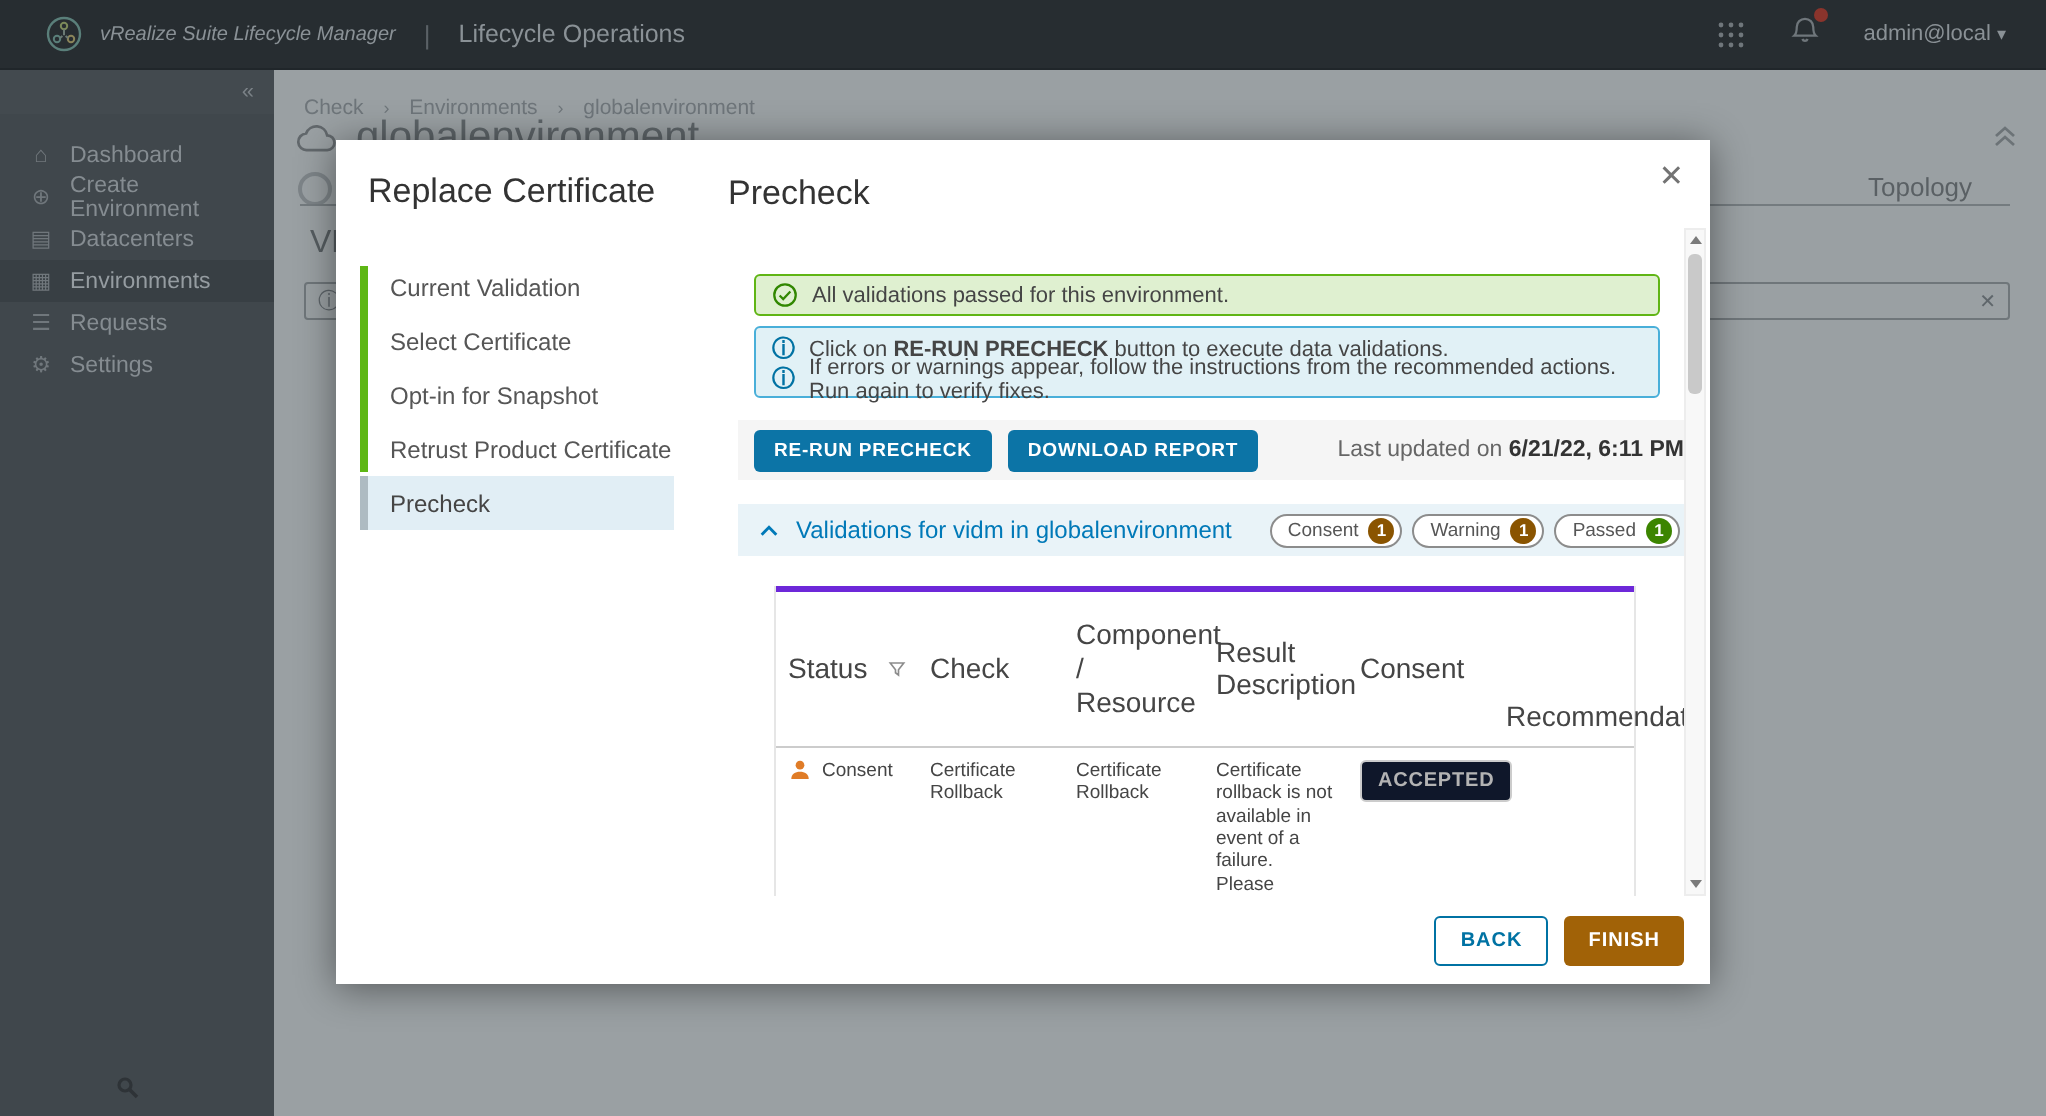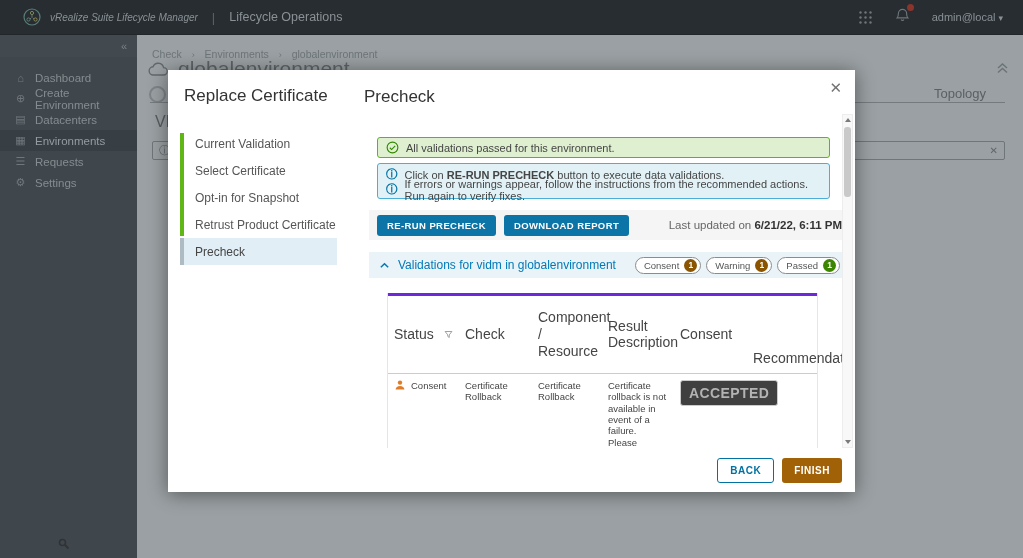--- a/index.html
+++ b/index.html
@@ -77,21 +77,21 @@
 
   .ptable { position:absolute; top:183px; left:38px; width:431px; border-left:1px solid #e6e6e6; border-right:1px solid #e6e6e6; font-size:9.5px; color:#454545; }
   .trow { display:flex; }
   .trow.head { border-top:3px solid #6d28d9; border-bottom:1px solid #cccccc; color:#454545; font-size:14px; min-height:30px; align-items:center; }
   .trow.body-row { border-bottom:1px solid #ececec; }
   .tcell { padding:6px 6px; line-height:1.2; }
   .c0{width:71px;} .c1{width:73px;} .c2{width:70px;} .c3{width:72px;} .c4{width:73px;} .c5{width:70px; white-space:nowrap;margin-top:48px;}
   .status-cell { display:flex; gap:5px; align-items:flex-start; }
   .status-cell .st-ico { flex:none; margin-top:-1px; }
   .head .c0 { display:flex; justify-content:space-between; align-items:center; }
-  .btn-accepted { border:1px solid #cccccc; background:#404040; color:#b3b3b3; border-radius:3px; font-size:14px; font-weight:bold; letter-spacing:.4px; padding:4px 8px; font-family:inherit; }
+  .btn-accepted { border:1px solid #cccccc; background:#0f172a; color:#b3b3b3; border-radius:3px; font-size:10px; font-weight:bold; letter-spacing:.4px; padding:4px 8px; font-family:inherit; }
 
   .vscroll { position:absolute; top:44px; right:2px; width:11px; height:334px; background:#f8f8f8; border:1px solid #ededed; }
   .vs-arrow { position:absolute; left:0; width:9px; height:10px; display:flex; align-items:center; justify-content:center; }
   .tri-up { width:0; height:0; border-left:3px solid transparent; border-right:3px solid transparent; border-bottom:4px solid #7a7a7a; }
   .tri-down { width:0; height:0; border-left:3px solid transparent; border-right:3px solid transparent; border-top:4px solid #7a7a7a; }
   .vs-thumb { position:absolute; top:12px; left:1px; width:7px; height:70px; background:#c9c9c9; border-radius:3px; }
 
   .modal-footer { position:absolute; bottom:0; left:0; right:0; height:44px; display:flex; align-items:center; justify-content:flex-end; gap:8px; padding-right:13px; background:#fff; }
   .btn-outline { border:1px solid #0072a3; color:#0072a3; background:#fff; border-radius:3px; font-size:10px; font-weight:bold; letter-spacing:.5px; padding:6px 12px; font-family:inherit; cursor:pointer; }
   .btn-finish { border:none; color:#fff; background:#a16207; border-radius:3px; font-size:10px; font-weight:bold; letter-spacing:.5px; padding:7px 12px; font-family:inherit; cursor:pointer; }

